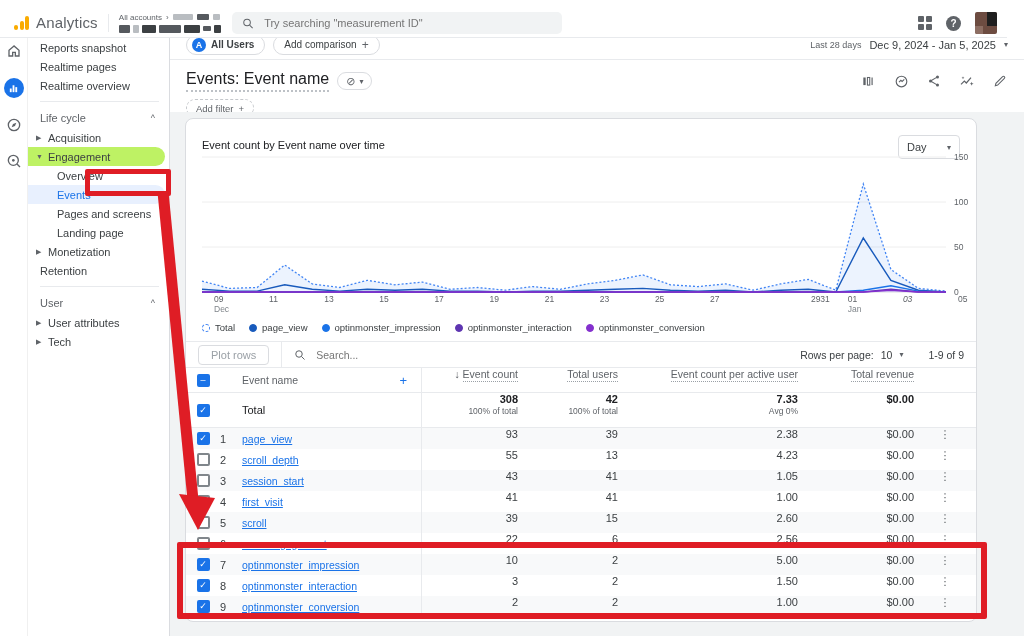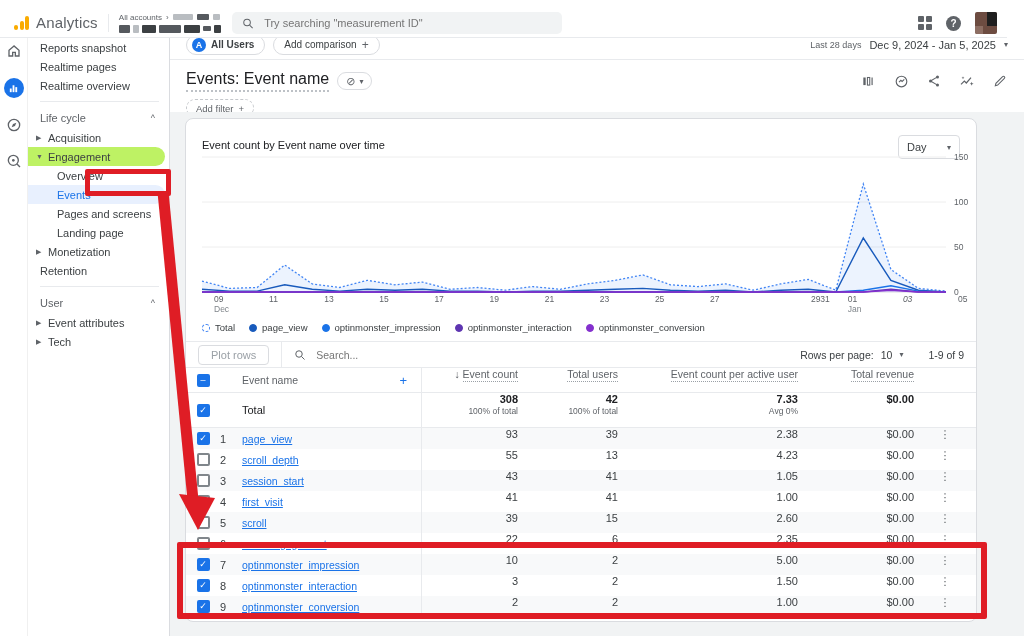--- a/index.html
+++ b/index.html
@@ -277,21 +277,21 @@
   <div class="nav-item">
     <span>Retention</span>
     </div>
   <div class="nav-divider"></div>
   <div class="nav-header">
     <span>User</span>
     <span class="chev">^</span>
   </div>
   <div class="nav-item">
     <span class="arr">▶</span>
-    <span>Event attributes</span>
+    <span>User attributes</span>
     </div>
   <div class="nav-item">
     <span class="arr">▶</span>
     <span>Tech</span>
     </div>
 </div>
 
 <div class="main">
 
   <div class="chips-row">
@@ -626,21 +626,21 @@
         <div class="t-check">
             <div class="cb"></div>
           </div>
         <div class="t-idx">6</div>
         <div class="t-name">
             <span class="evlink">user_engagement</span>
           </div>
         <div class="t-metrics">
           <div class="t-count num">22</div>
           <div class="t-users num">6</div>
-          <div class="t-active num">2.35</div>
+          <div class="t-active num">2.56</div>
           <div class="t-rev num">$0.00</div>
           <div class="t-kebab">⋮</div>
         </div>
       </div>
       <div class="trow shade">
         <div class="t-check">
             <div class="cb on">
               <span>✓</span>
             </div>
           </div>

